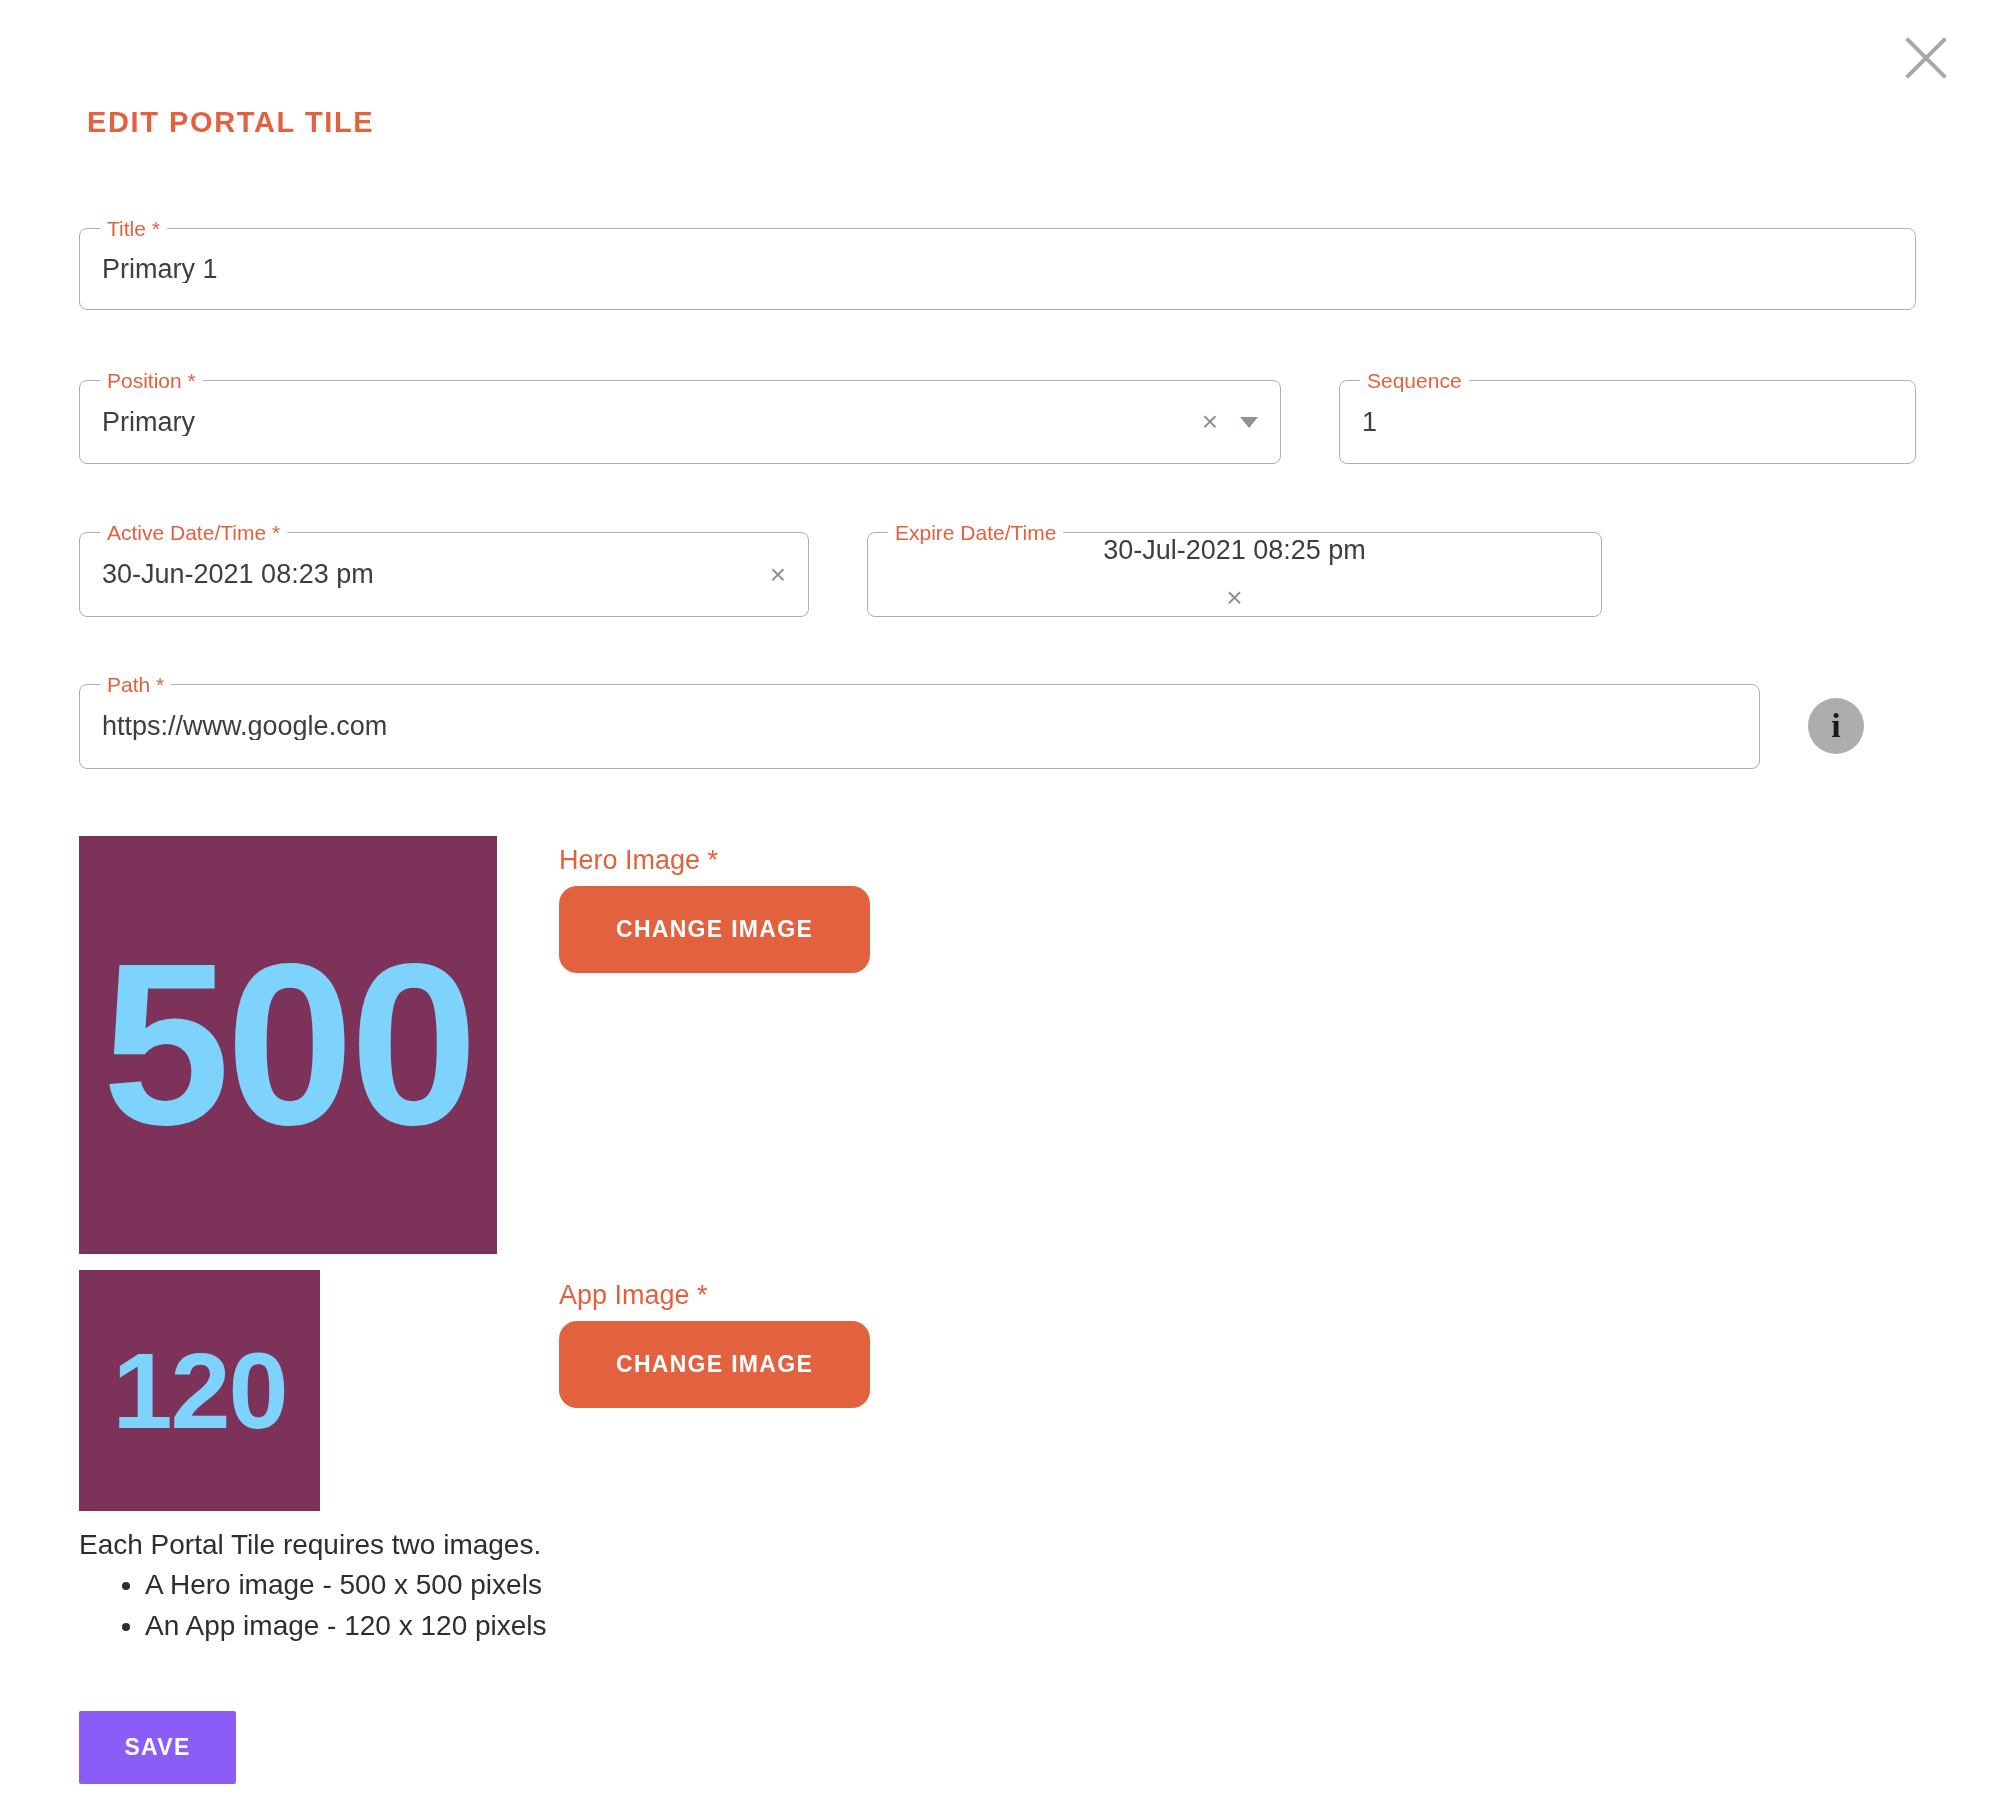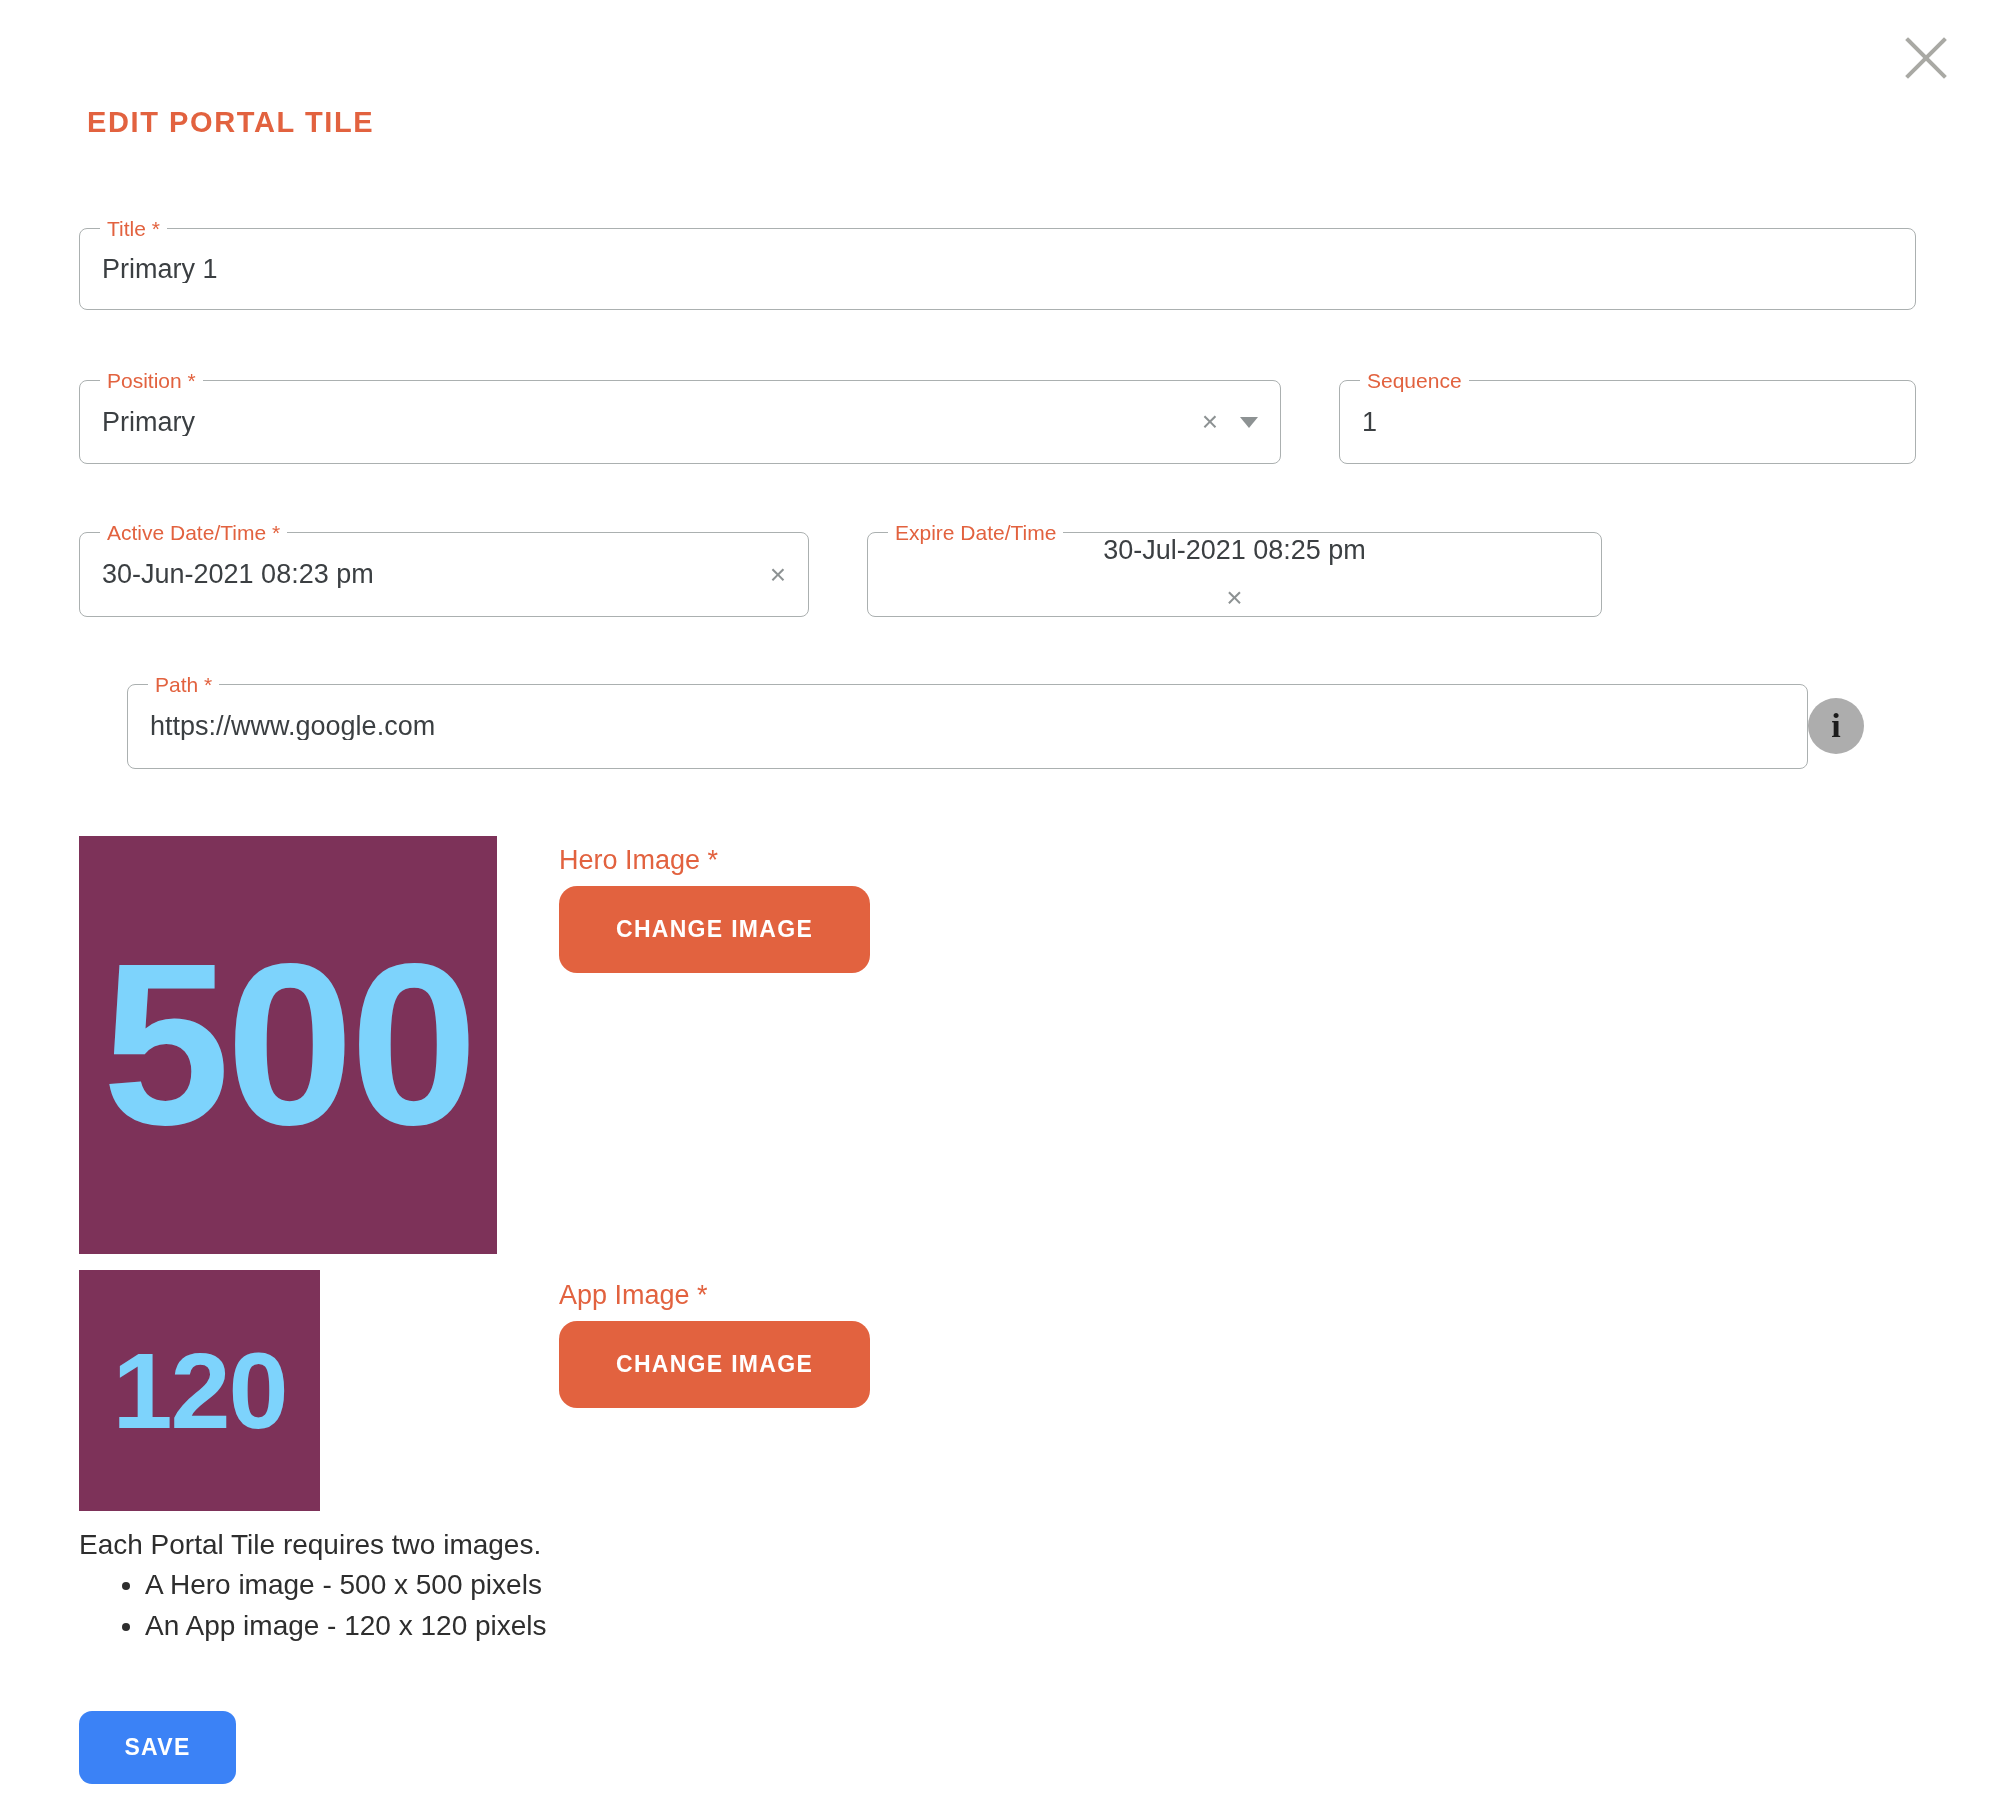--- a/index.html
+++ b/index.html
@@ -98,21 +98,21 @@
     border-top: 11px solid #8d9293;
     cursor: pointer;
   }
 
   
   #field-title    { left: 79px;  top: 228px; width: 1837px; height: 82px; }
   #field-position { left: 79px;  top: 380px; width: 1202px; height: 84px; }
   #field-sequence { left: 1339px;top: 380px; width: 577px;  height: 84px; }
   #field-active   { left: 79px;  top: 532px; width: 730px;  height: 85px; }
   #field-expire   { left: 867px; top: 532px; width: 735px;  height: 85px; flex-direction: column; }
-  #field-path     { left: 79px;  top: 684px; width: 1681px; height: 85px; margin-left: 48px; }
+  #field-path     { left: 79px;  top: 684px; width: 1681px; height: 85px; }
 
   
   .info-icon {
     position: absolute;
     left: 1808px;
     top: 698px;
     width: 56px;
     height: 56px;
     border-radius: 50%;
     background: #ADADAD;
@@ -192,24 +192,24 @@
   }
   .help-text li { margin: 7px 0; }
 
   
   #btn-save {
     position: absolute;
     left: 79px;
     top: 1711px;
     width: 157px;
     height: 73px;
-    background: #3b82f6;
+    background: #8b5cf6;
     color: #ffffff;
     border: none;
-    border-radius: 13px;
+    border-radius: 2px;
     font-size: 23px;
     font-weight: bold;
     letter-spacing: 1.3px;
     cursor: pointer;
     font-family: "Liberation Sans", sans-serif;
     text-transform: uppercase;
   }
 </style>
 </head>
 <body>

